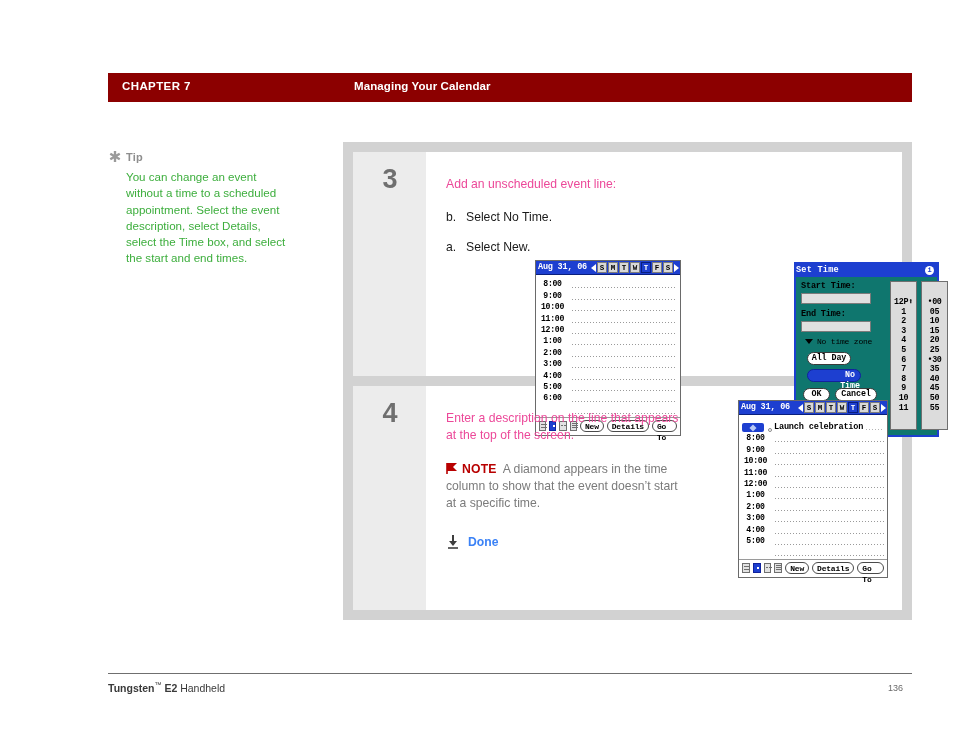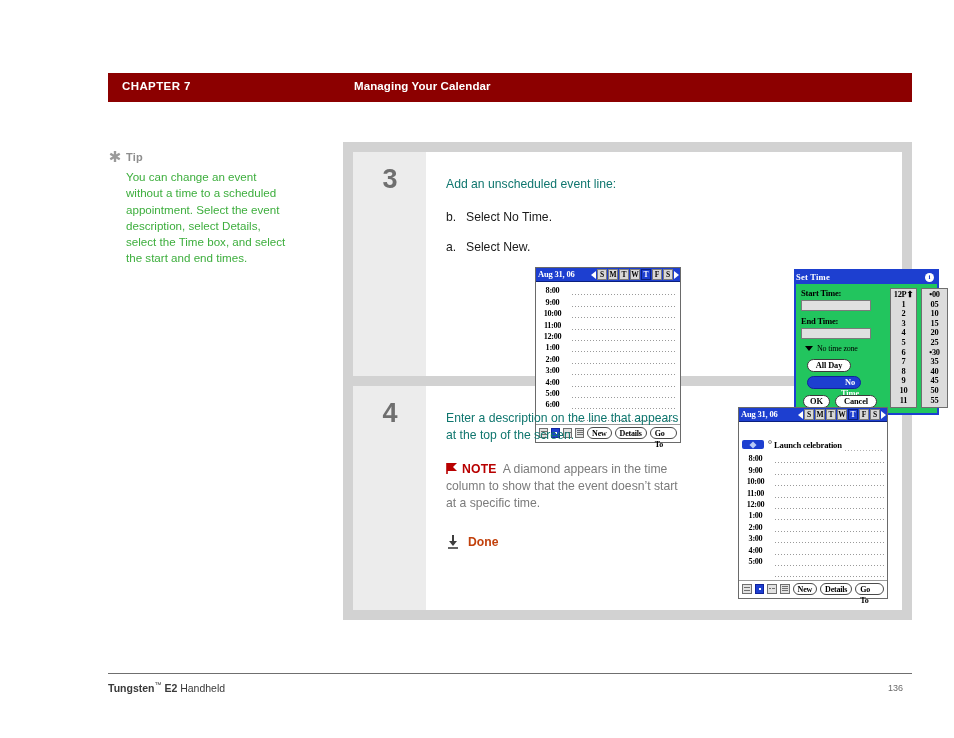--- a/index.html
+++ b/index.html
@@ -47,44 +47,44 @@
     padding-top:12px;box-sizing:border-box;
   }
   .step-num{
     color:#6f6f6f;font-size:27px;font-weight:bold;
     text-align:center;line-height:30px;letter-spacing:-1px;
   }
   .step-content{
     flex:1;padding:24px 16px 18px 20px;box-sizing:border-box;
     min-height:224px;position:relative;
   }
-  .step-text{font-size:12.2px;color:#0f766e;line-height:17px;}
+  .step-text{font-size:12.2px;color:#ec4899;line-height:17px;}
   .sub-list{margin-top:16px;}
   .sub-item{
     font-size:12.2px;color:#1a1a1a;margin-bottom:14px;
     padding-left:20px;text-indent:-20px;line-height:16px;
   }
   .sub-item .mk{display:inline-block;width:20px;text-indent:0;}
   
   .s4-left{width:236px;}
   .note-line{margin-top:17px;font-size:12.2px;line-height:17px;color:#7b7b7b;}
   .note-flag{
     display:inline-block;vertical-align:-2px;width:13px;height:13px;
     margin-right:3px;position:relative;
   }
   .note-word{color:#b80000;font-weight:bold;font-size:12.2px;letter-spacing:.2px;}
   .done-row{margin-top:22px;display:flex;align-items:center;}
   .done-ico{
     width:15px;height:15px;position:relative;margin-right:7px;
   }
-  .done-label{font-size:12.2px;font-weight:bold;color:#c2410c;}
+  .done-label{font-size:12.2px;font-weight:bold;color:#3b82f6;}
   
   .palm{
-    border:1px solid #6a6a6a;background:#22c55e;
-    font-family:Liberation Serif, serif;box-sizing:border-box;margin-top:7px;
+    border:1px solid #6a6a6a;background:#0f766e;
+    font-family:Liberation Mono, monospace;box-sizing:border-box;
   }
   .palm-title{
     background:#1d3fd0;height:13px;position:relative;
     border-bottom:1px solid #0a1f7d;
   }
   .cal-date{
     position:absolute;left:2px;top:1px;
     color:#ffffff;font-size:8.5px;font-weight:bold;
     letter-spacing:-.2px;line-height:11px;
   }
@@ -106,21 +106,21 @@
   .cal-time{
     width:36px;flex:0 0 36px;text-align:center;padding-right:3px;
     font-size:8.2px;color:#000;line-height:10px;font-weight:bold;
     letter-spacing:-.3px;box-sizing:border-box;
   }
   .cal-line{
     flex:1;height:1px;margin-bottom:1px;
     background-image:linear-gradient(to right,#9a9a9a 1px,transparent 1px);
     background-size:3px 1px;background-repeat:repeat-x;
   }
-  .evt-row{display:flex;align-items:flex-start;height:13px;padding-top:17px;}
+  .evt-row{display:flex;align-items:flex-end;height:13px;padding-top:3px;}
   .evt-chip{
     width:22px;height:9px;background:#1d3fd0;border-radius:2px;
     margin-left:3px;position:relative;flex:0 0 22px;
   }
   .evt-diamond{
     position:absolute;left:50%;top:50%;width:5px;height:5px;
     background:#b9c9f5;transform:translate(-50%,-50%) rotate(45deg);
   }
   .evt-dot{
     width:4px;height:4px;border:1px solid #8a8a8a;border-radius:50%;
@@ -183,21 +183,21 @@
     text-align:center;color:#000;box-sizing:border-box;letter-spacing:-.1px;
   }
   .dbtn.blue{background:#1d3fd0;color:#ffffff;border-color:#11229c;padding-left:32px;}
   .btn-allday{width:44px;margin:0 0 4px 6px;}
   .btn-notime{width:54px;margin:0 0 6px 6px;}
   .okrow{display:flex;gap:5px;margin-left:2px;}
   .btn-ok{width:27px;text-align:center;}
   .btn-cancel{width:42px;}
   .numcol{
     width:27px;flex:0 0 27px;border:1px solid #6f6f6f;background:#dcdcdc;
-    margin-left:4px;box-sizing:border-box;padding:1px 0;
+    margin-left:4px;box-sizing:border-box;padding:16px 0;
   }
   .numcol div{
     font-size:8.4px;font-weight:bold;text-align:center;line-height:9.6px;
     color:#000;letter-spacing:-.3px;
   }
   
   .foot-rule{
     position:absolute;left:108px;top:673px;width:804px;height:1px;background:#6f6f6f;
   }
   .foot-left{

